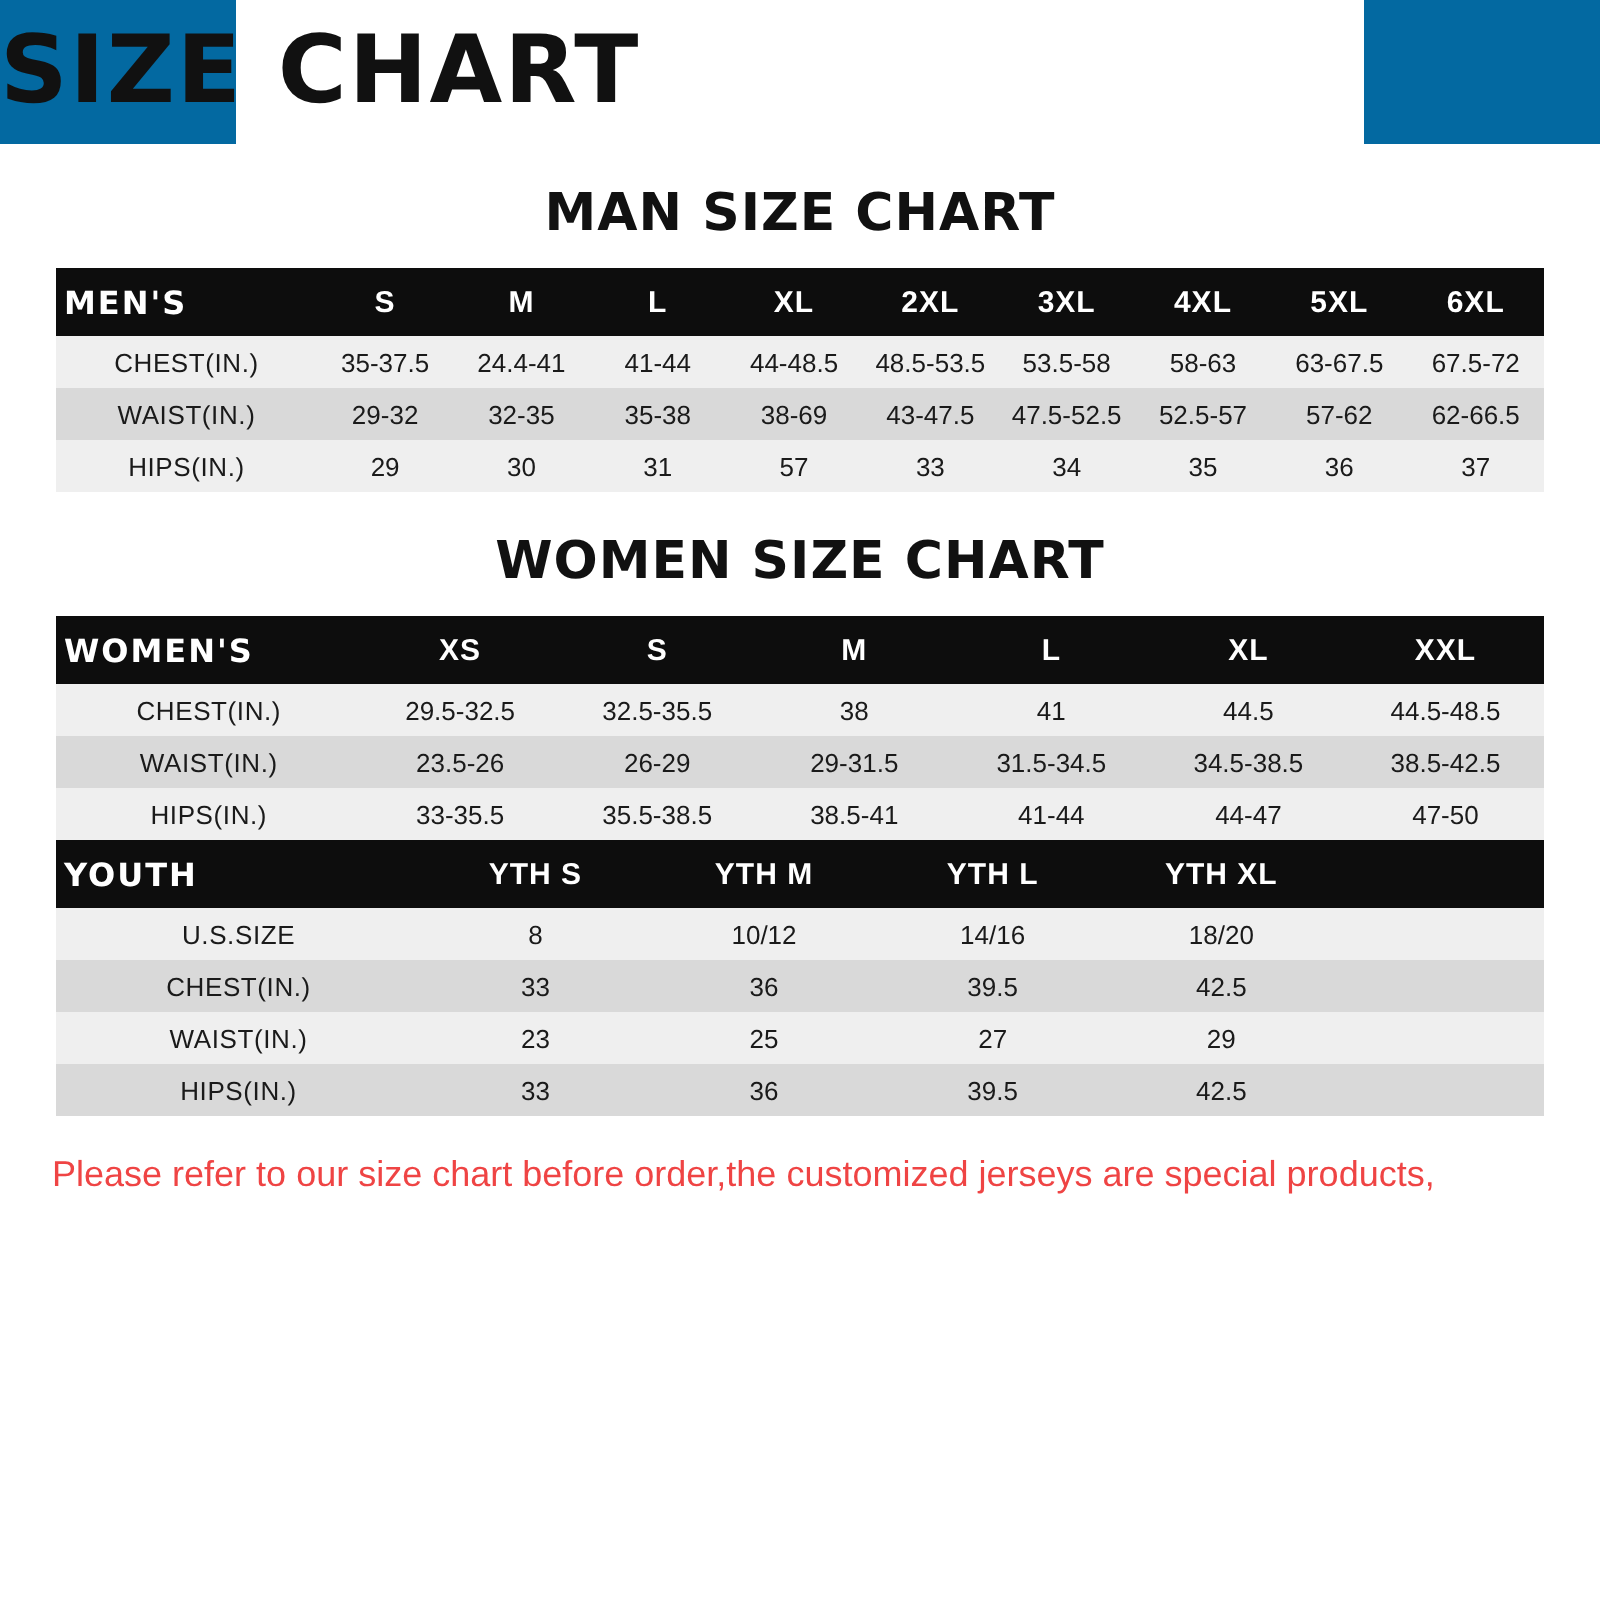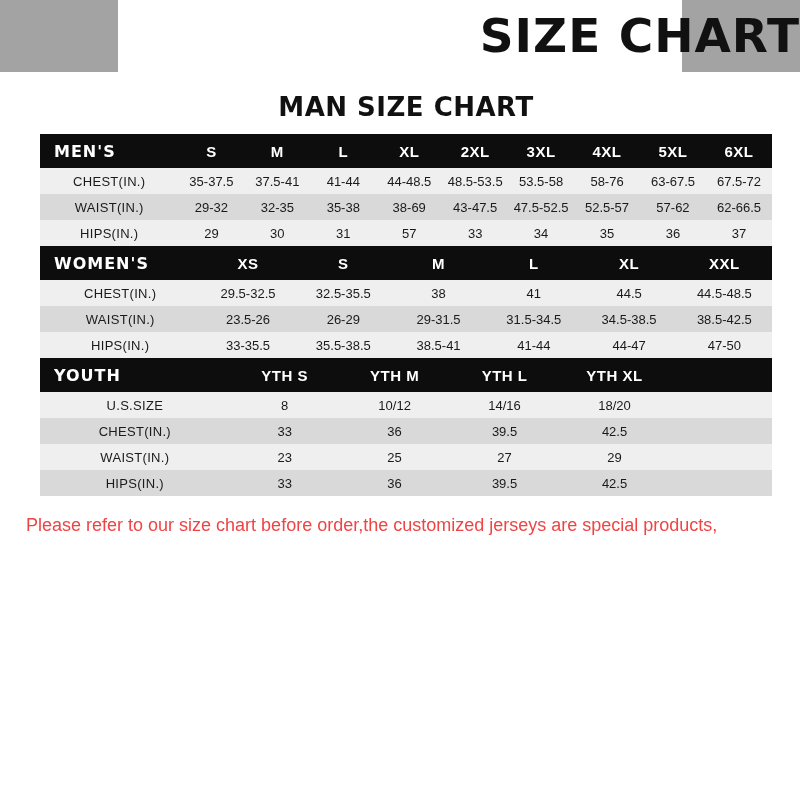--- a/index.html
+++ b/index.html
@@ -17,24 +17,24 @@
     width: 800px;
     height: 800px;
     position: relative;
     background: #ffffff;
     box-sizing: border-box;
   }
   
   .header-band {
     position: relative;
     height: 72px;
-    background: #a3a3a3;
+    background: #0369a1;
     display: flex;
     align-items: center;
-    justify-content: flex-end;
+    justify-content: flex-start;
   }
   .header-band .white-slab {
     position: absolute;
     left: 118px;
     right: 118px;
     top: 0;
     bottom: 0;
     background: #ffffff;
   }
   .header-title {
@@ -45,21 +45,20 @@
     font-size: 47px;
     letter-spacing: 1px;
     color: #111111;
     line-height: 1;
     padding-bottom: 2px;
   }
   
   .content {
     padding: 0 28px;
     box-sizing: border-box;
-    margin-left: 12px;
   }
   .section-title {
     text-align: center;
     font-family: "DejaVu Sans", sans-serif;
     font-weight: bold;
     font-size: 26px;
     color: #111111;
     margin: 20px 0 12px 0;
     letter-spacing: 0.5px;
   }
@@ -81,21 +80,21 @@
   table.size-table thead th {
     background: #0d0d0d;
     color: #ffffff;
     font-size: 15px;
     font-weight: bold;
     height: 34px;
     letter-spacing: 0.5px;
   }
   table.size-table thead th.corner {
     text-align: left;
-    padding-left: 14px;
+    padding-left: 4px;
     font-family: "DejaVu Sans", sans-serif;
     font-size: 16px;
     letter-spacing: 1px;
   }
   table.size-table tbody tr.light td {
     background: #efefef;
   }
   table.size-table tbody tr.dark td {
     background: #d9d9d9;
   }
@@ -154,26 +153,26 @@
             <th>3XL</th>
             <th>4XL</th>
             <th>5XL</th>
             <th>6XL</th>
           </tr>
         </thead>
         <tbody>
           <tr class="light">
             <td class="rowlabel">CHEST(IN.)</td>
             <td>35-37.5</td>
-            <td>37.5-41</td>
+            <td>24.4-41</td>
             <td>41-44</td>
             <td>44-48.5</td>
             <td>48.5-53.5</td>
             <td>53.5-58</td>
-            <td>58-76</td>
+            <td>58-63</td>
             <td>63-67.5</td>
             <td>67.5-72</td>
           </tr>
           <tr class="dark">
             <td class="rowlabel">WAIST(IN.)</td>
             <td>29-32</td>
             <td>32-35</td>
             <td>35-38</td>
             <td>38-69</td>
             <td>43-47.5</td>
@@ -192,20 +191,21 @@
             <td>34</td>
             <td>35</td>
             <td>36</td>
             <td>37</td>
           </tr>
         </tbody>
       </table>
     </div>
 
     <div class="section">
+      <div class="section-title">WOMEN SIZE CHART</div>
       <table class="size-table women-table">
         <thead>
           <tr>
             <th class="corner" style="width:20%">WOMEN'S</th>
             <th>XS</th>
             <th>S</th>
             <th>M</th>
             <th>L</th>
             <th>XL</th>
             <th>XXL</th>

